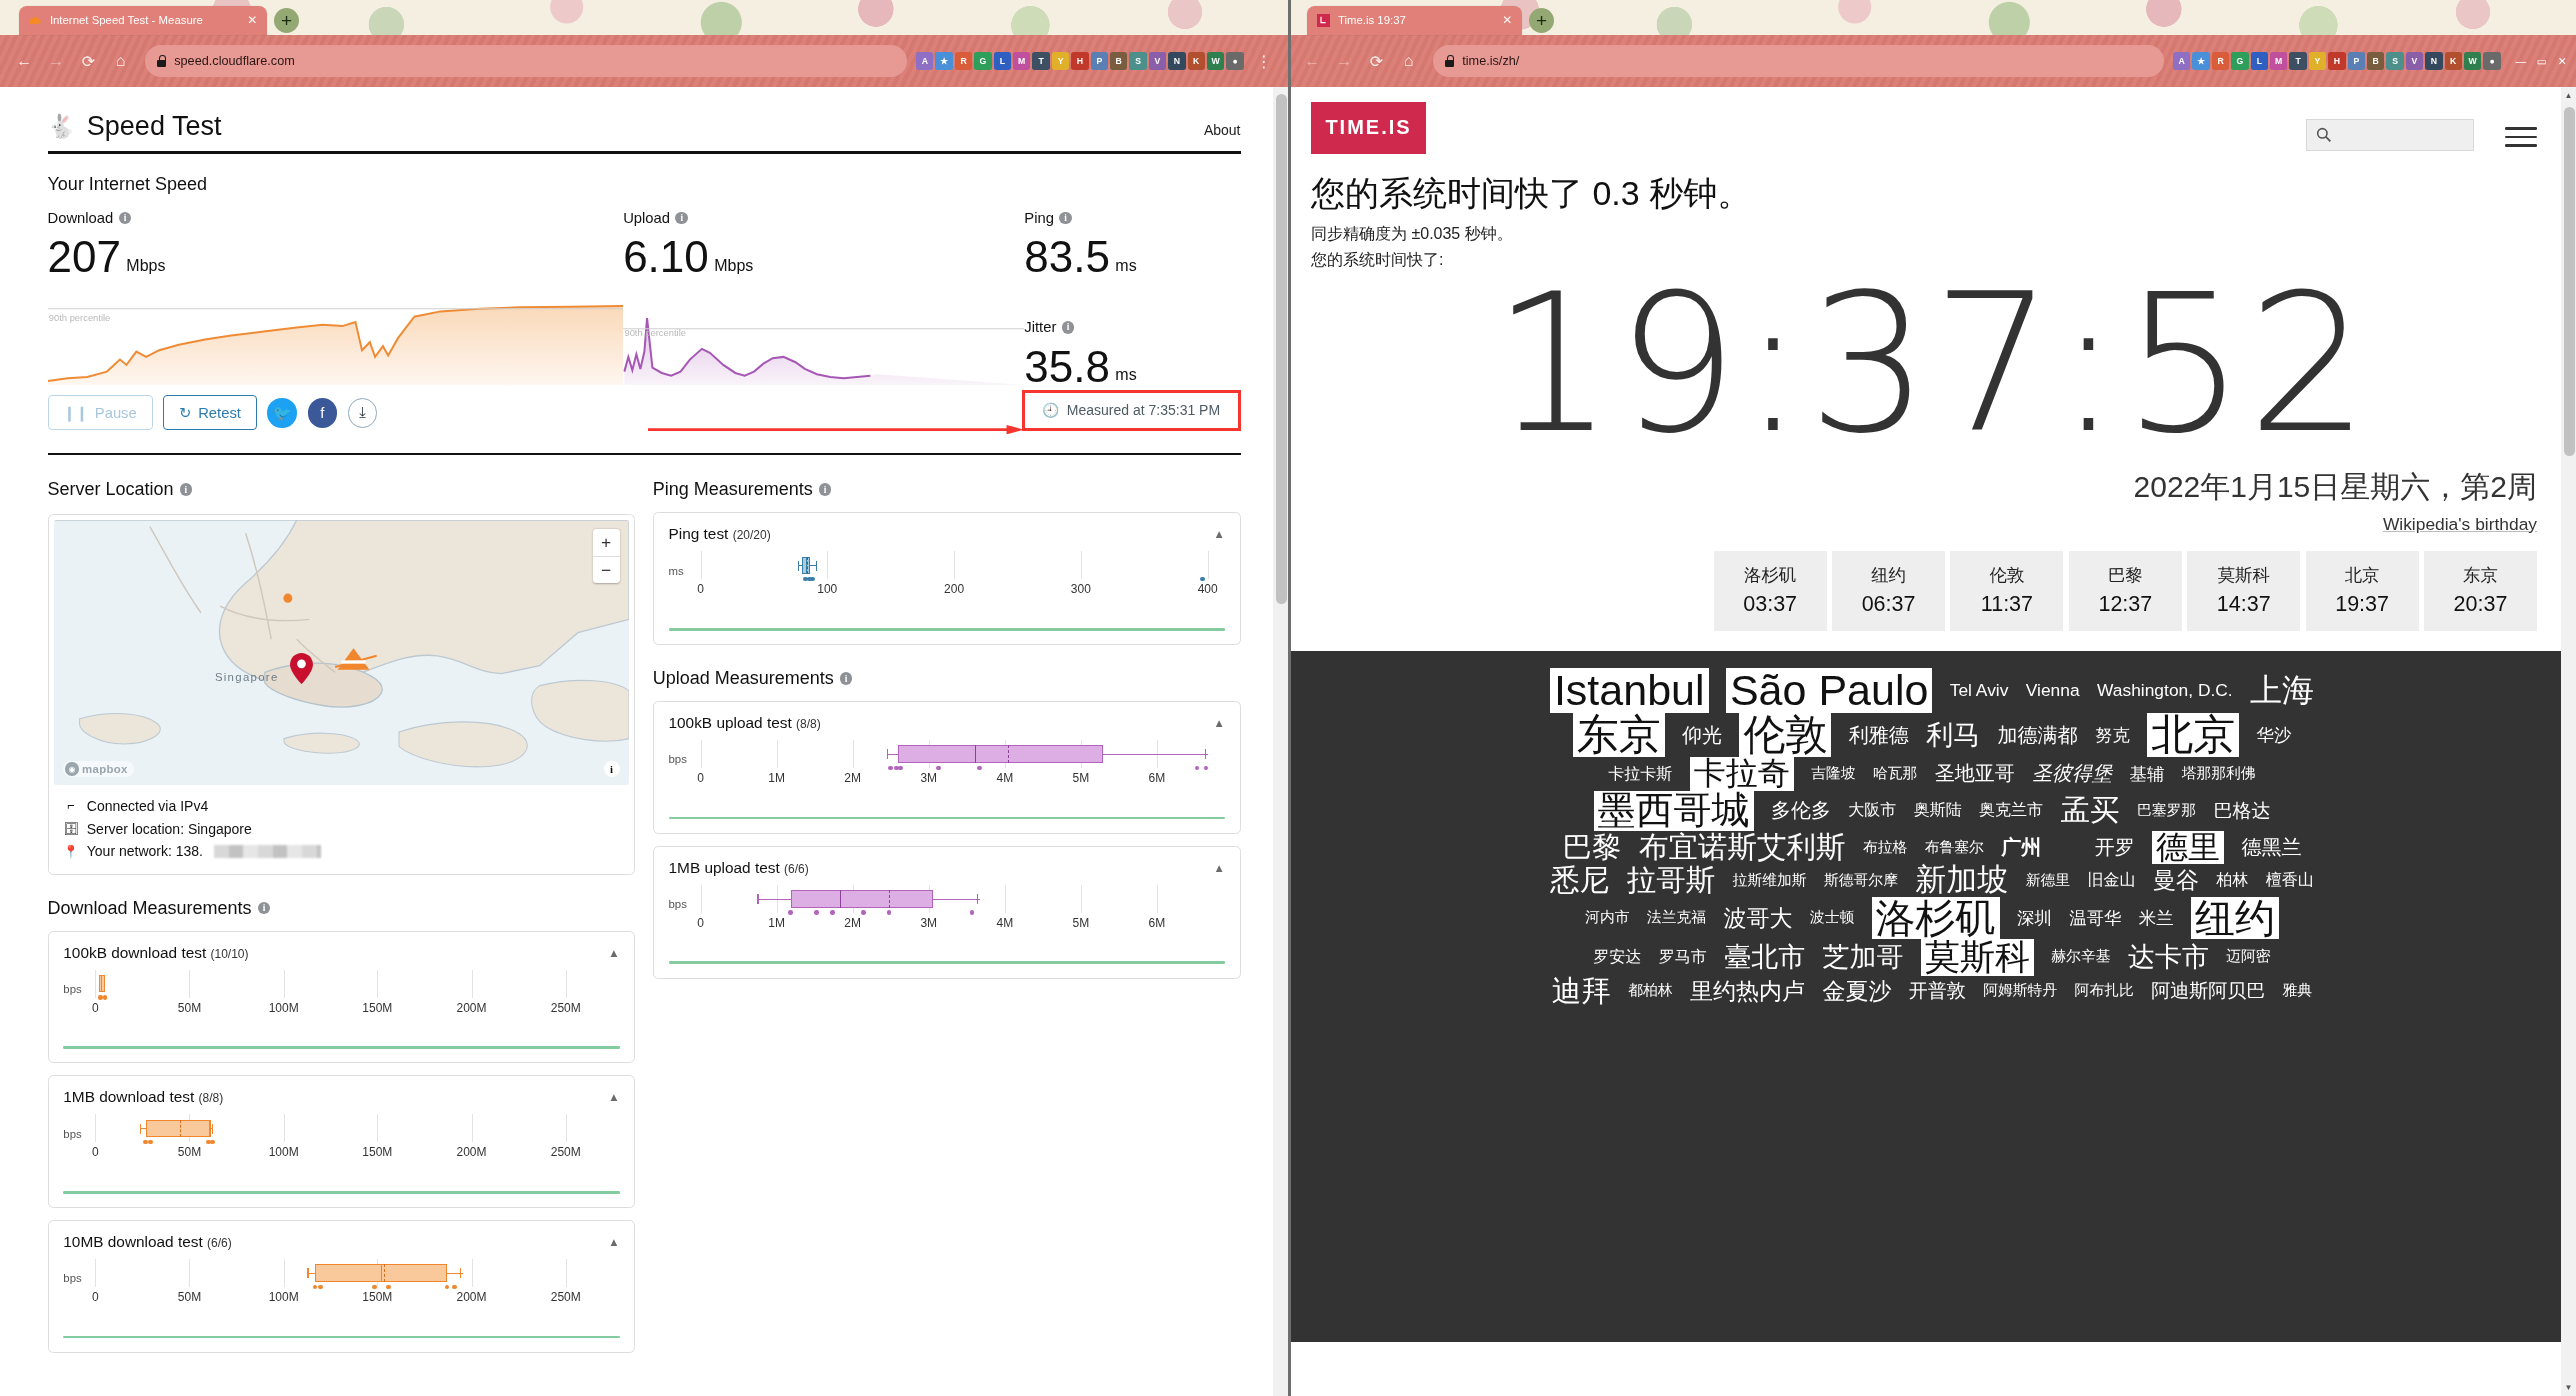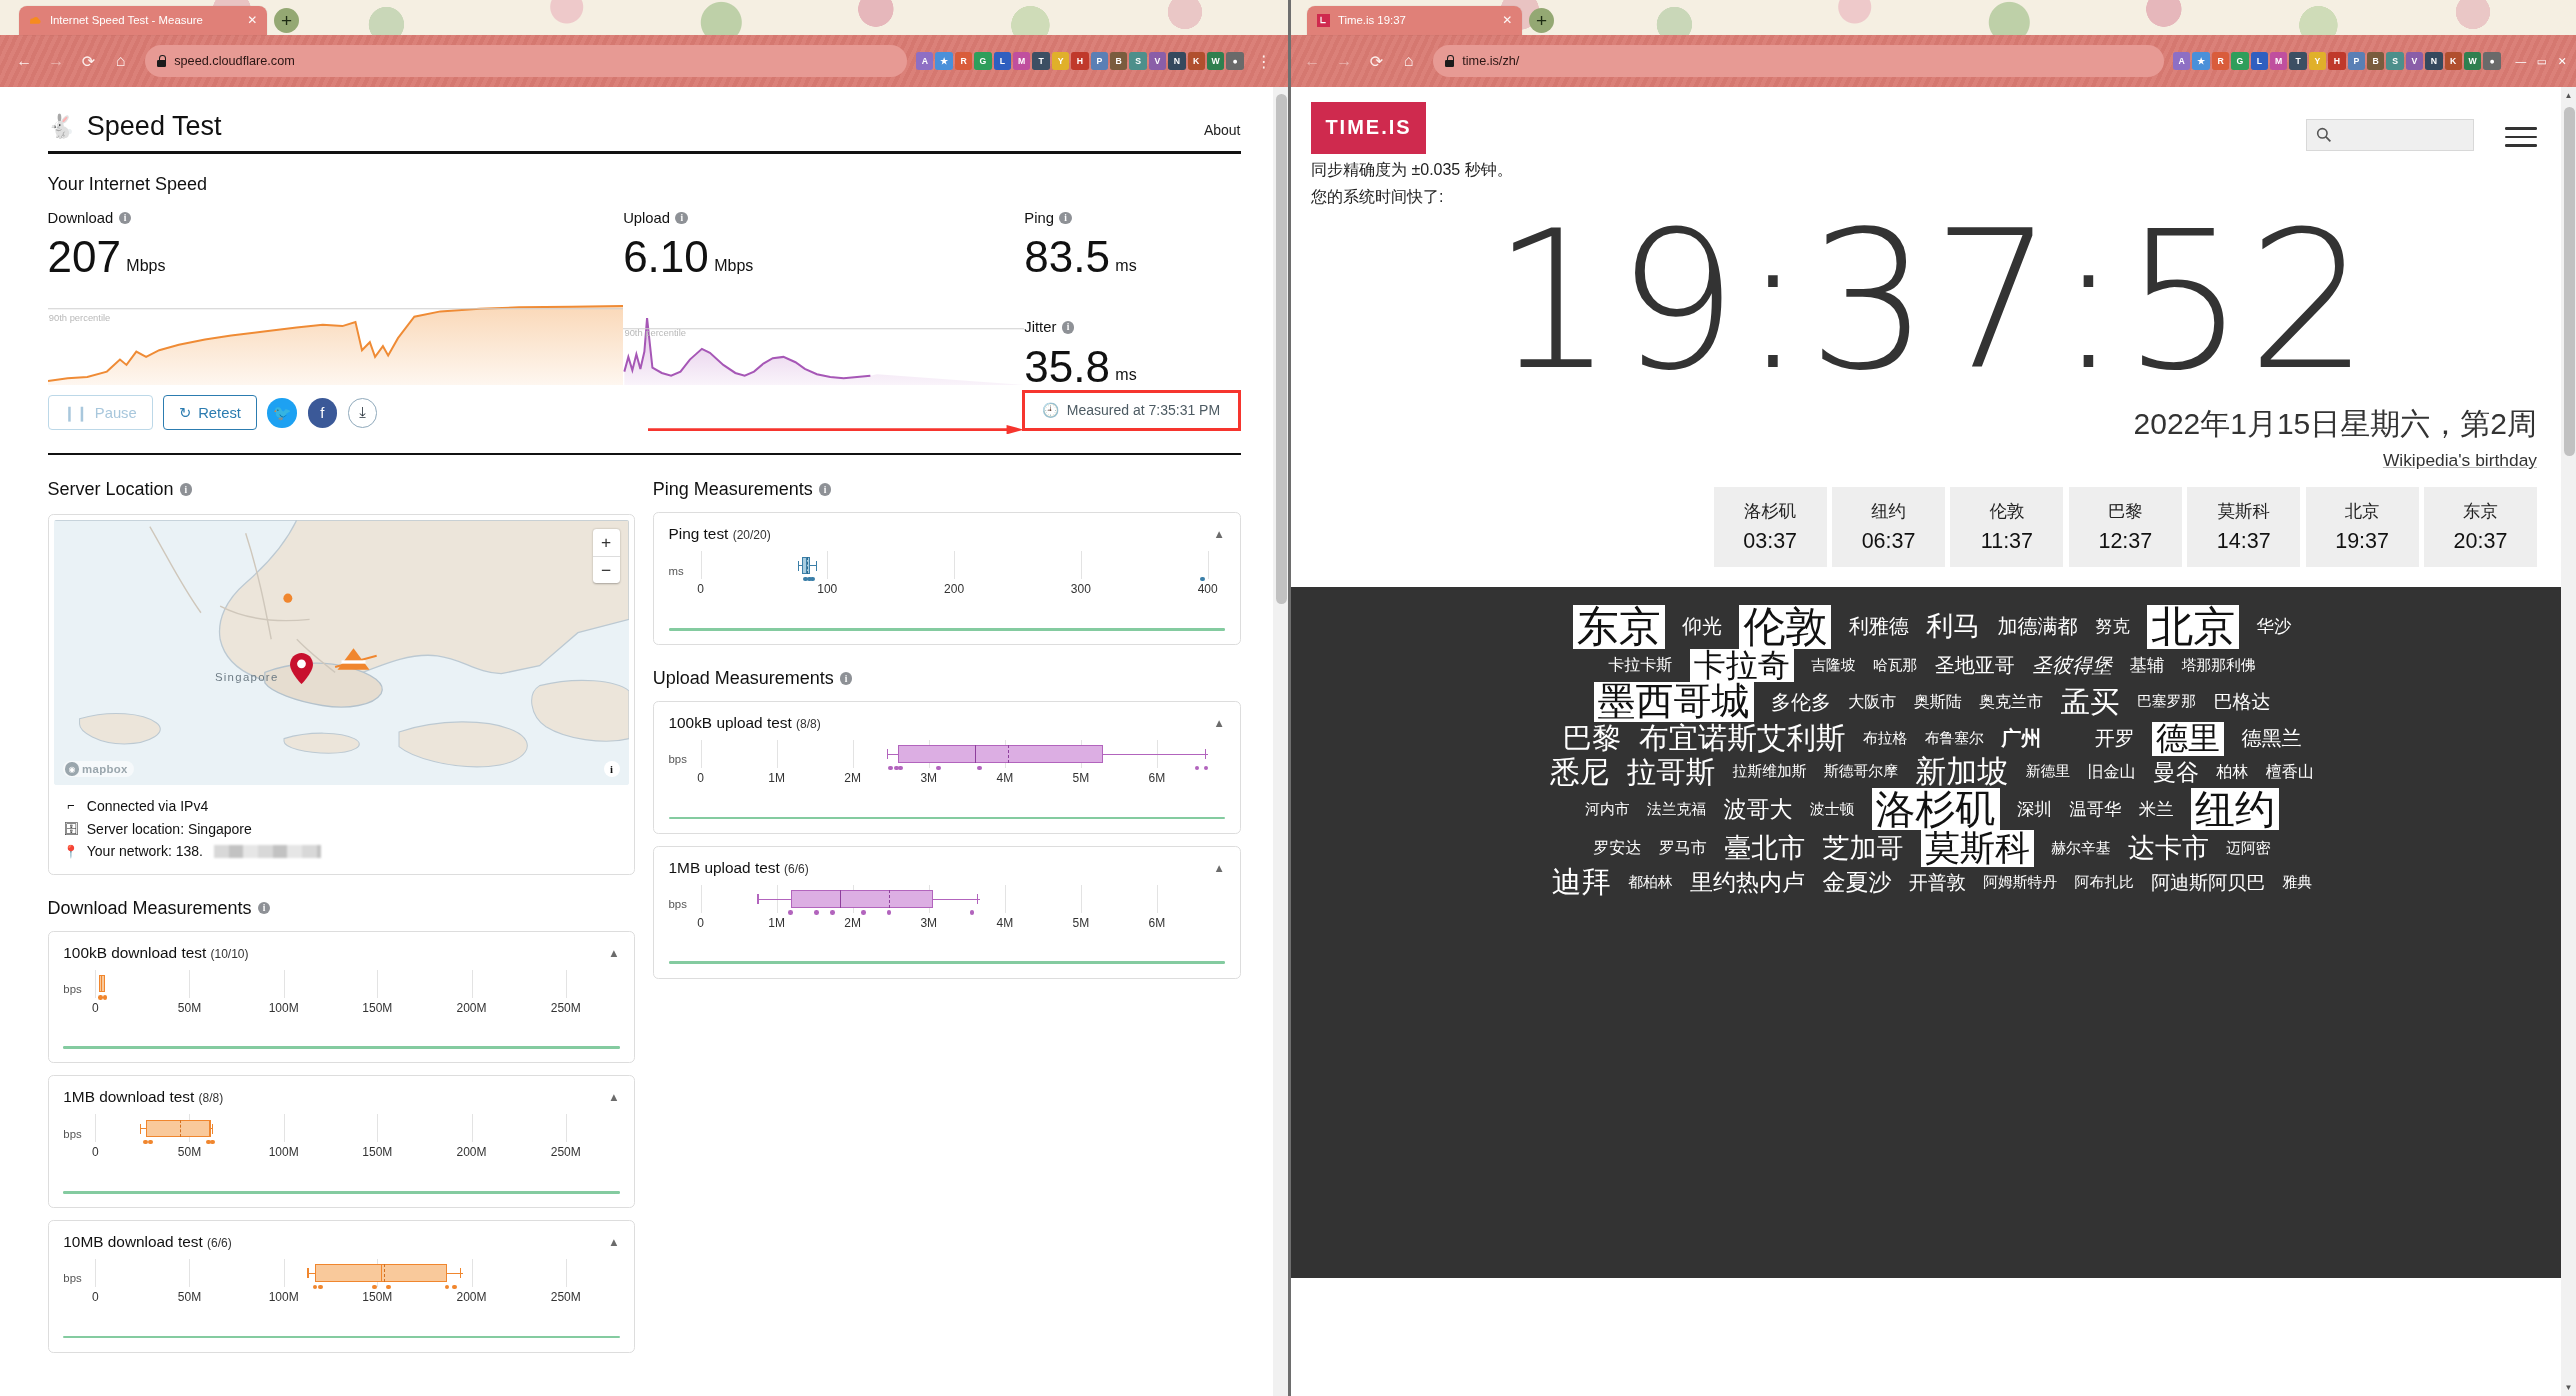--- a/index.html
+++ b/index.html
@@ -748,20 +748,21 @@
             <line x1="16" y1="16" x2="23" y2="23" stroke="#555" stroke-width="2.6"></line>
           </svg>
         </div>
         <div class="ti-burger">
             <span></span>
             <span></span>
             <span></span>
           </div>
       </div>
 
+      <h1 class="ti-h1">您的系统时间快了 0.3 秒钟。</h1>
       <div class="ti-sub">同步精确度为 ±0.035 秒钟。</div>
       <div class="ti-sub2">您的系统时间快了:</div>
 
       <div class="ti-clock">19:37:52</div>
 
       <div class="ti-date">2022年1月15日星期六，第2周</div>
       <div class="ti-bd"><u>Wikipedia's birthday</u></div>
 
       <div class="ti-cities">
         <div class="ti-city">
@@ -788,20 +789,28 @@
           <div class="nm">北京</div>
           <div class="tm">19:37</div>
         </div>
         <div class="ti-city">
           <div class="nm">东京</div>
           <div class="tm">20:37</div>
         </div>
       </div>
 
       <div class="cloud" id="cloud">
+          <div class="cloud-row">
+            <span class="tagw hi" style="font-size: 43px;">Istanbul</span>
+            <span class="tagw hi" style="font-size: 43px;">São Paulo</span>
+            <span class="tagw" style="font-size: 17.4px;">Tel Aviv</span>
+            <span class="tagw" style="font-size: 17.4px;">Vienna</span>
+            <span class="tagw" style="font-size: 17.4px;">Washington, D.C.</span>
+            <span class="tagw" style="font-size: 32px;">上海</span>
+          </div>
           <div class="cloud-row">
             <span class="tagw hi" style="font-size: 42px;">东京</span>
             <span class="tagw" style="font-size: 20px;">仰光</span>
             <span class="tagw hi" style="font-size: 42px;">伦敦</span>
             <span class="tagw" style="font-size: 20px;">利雅德</span>
             <span class="tagw" style="font-size: 27px;">利马</span>
             <span class="tagw" style="font-size: 20px;">加德满都</span>
             <span class="tagw" style="font-size: 17.4px;">努克</span>
             <span class="tagw hi" style="font-size: 42px;">北京</span>
             <span class="tagw" style="font-size: 17.4px;">华沙</span>

